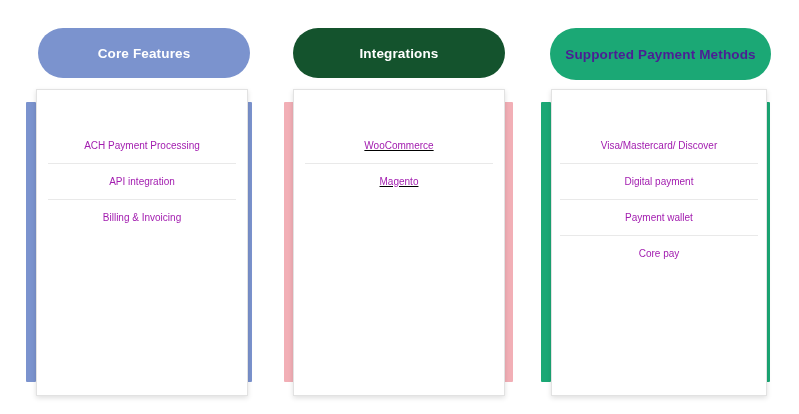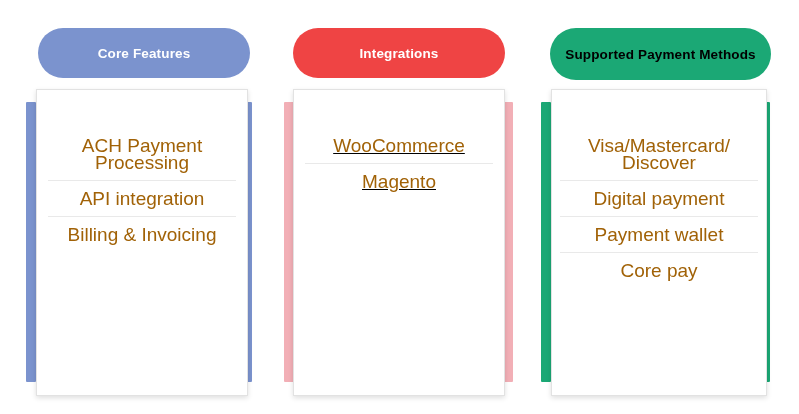--- a/index.html
+++ b/index.html
@@ -76,23 +76,23 @@
     padding-top: 38px;
   }
   .col-1 .card { left: 10px; width: 212px; height: 307px; }
   .col-2 .card { left: 9px;  width: 212px; height: 307px; text-decoration: underline; }
   .col-3 .card { left: 10px;  width: 216px; height: 307px; }
 
   
   .item-list { list-style: none; }
 
   .list-item {
-    font-size: 19px;
+    font-size: 10px;
     line-height: 17px;
-    color: #a16207;
+    color: #a21caf;
     text-align: center;
     padding: 9px 8px;
     border-bottom: 1px solid #e9e9e9;
     margin: 0 11px;
     white-space: pre-line;
   }
   .list-item:last-child { border-bottom: none; }
 
   .col-3 .list-item { margin: 0 8px; }
 </style>
@@ -113,35 +113,35 @@
         <li class="list-item">API integration</li>
         <li class="list-item">Billing &amp; Invoicing</li>
       </ul>
     </div>
   </div>
 
   <div class="column col-2">
     <div class="accent-bar accent-left" style="background: rgb(242, 175, 182);"></div>
     <div class="accent-bar accent-right" style="background: rgb(242, 175, 182);"></div>
 
-    <div class="header-pill" style="background: #ef4444; color: rgb(255, 255, 255);">Integrations</div>
+    <div class="header-pill" style="background: #14532d; color: rgb(255, 255, 255);">Integrations</div>
 
     <div class="card">
       <ul class="item-list">
         <li class="list-item">WooCommerce</li>
         <li class="list-item">Magento</li>
       </ul>
     </div>
   </div>
 
   <div class="column col-3">
     <div class="accent-bar accent-left" style="background: rgb(27, 168, 117);"></div>
     <div class="accent-bar accent-right" style="background: rgb(27, 168, 117);"></div>
 
-    <div class="header-pill" style="background: rgb(27, 168, 117); color: #000000;">Supported Payment Methods</div>
+    <div class="header-pill" style="background: rgb(27, 168, 117); color: #4c1d95;">Supported Payment Methods</div>
 
     <div class="card">
       <ul class="item-list">
         <li class="list-item">Visa/Mastercard/ Discover</li>
         <li class="list-item">Digital payment</li>
         <li class="list-item">Payment wallet</li>
         <li class="list-item">Core pay</li>
       </ul>
     </div>
   </div>

